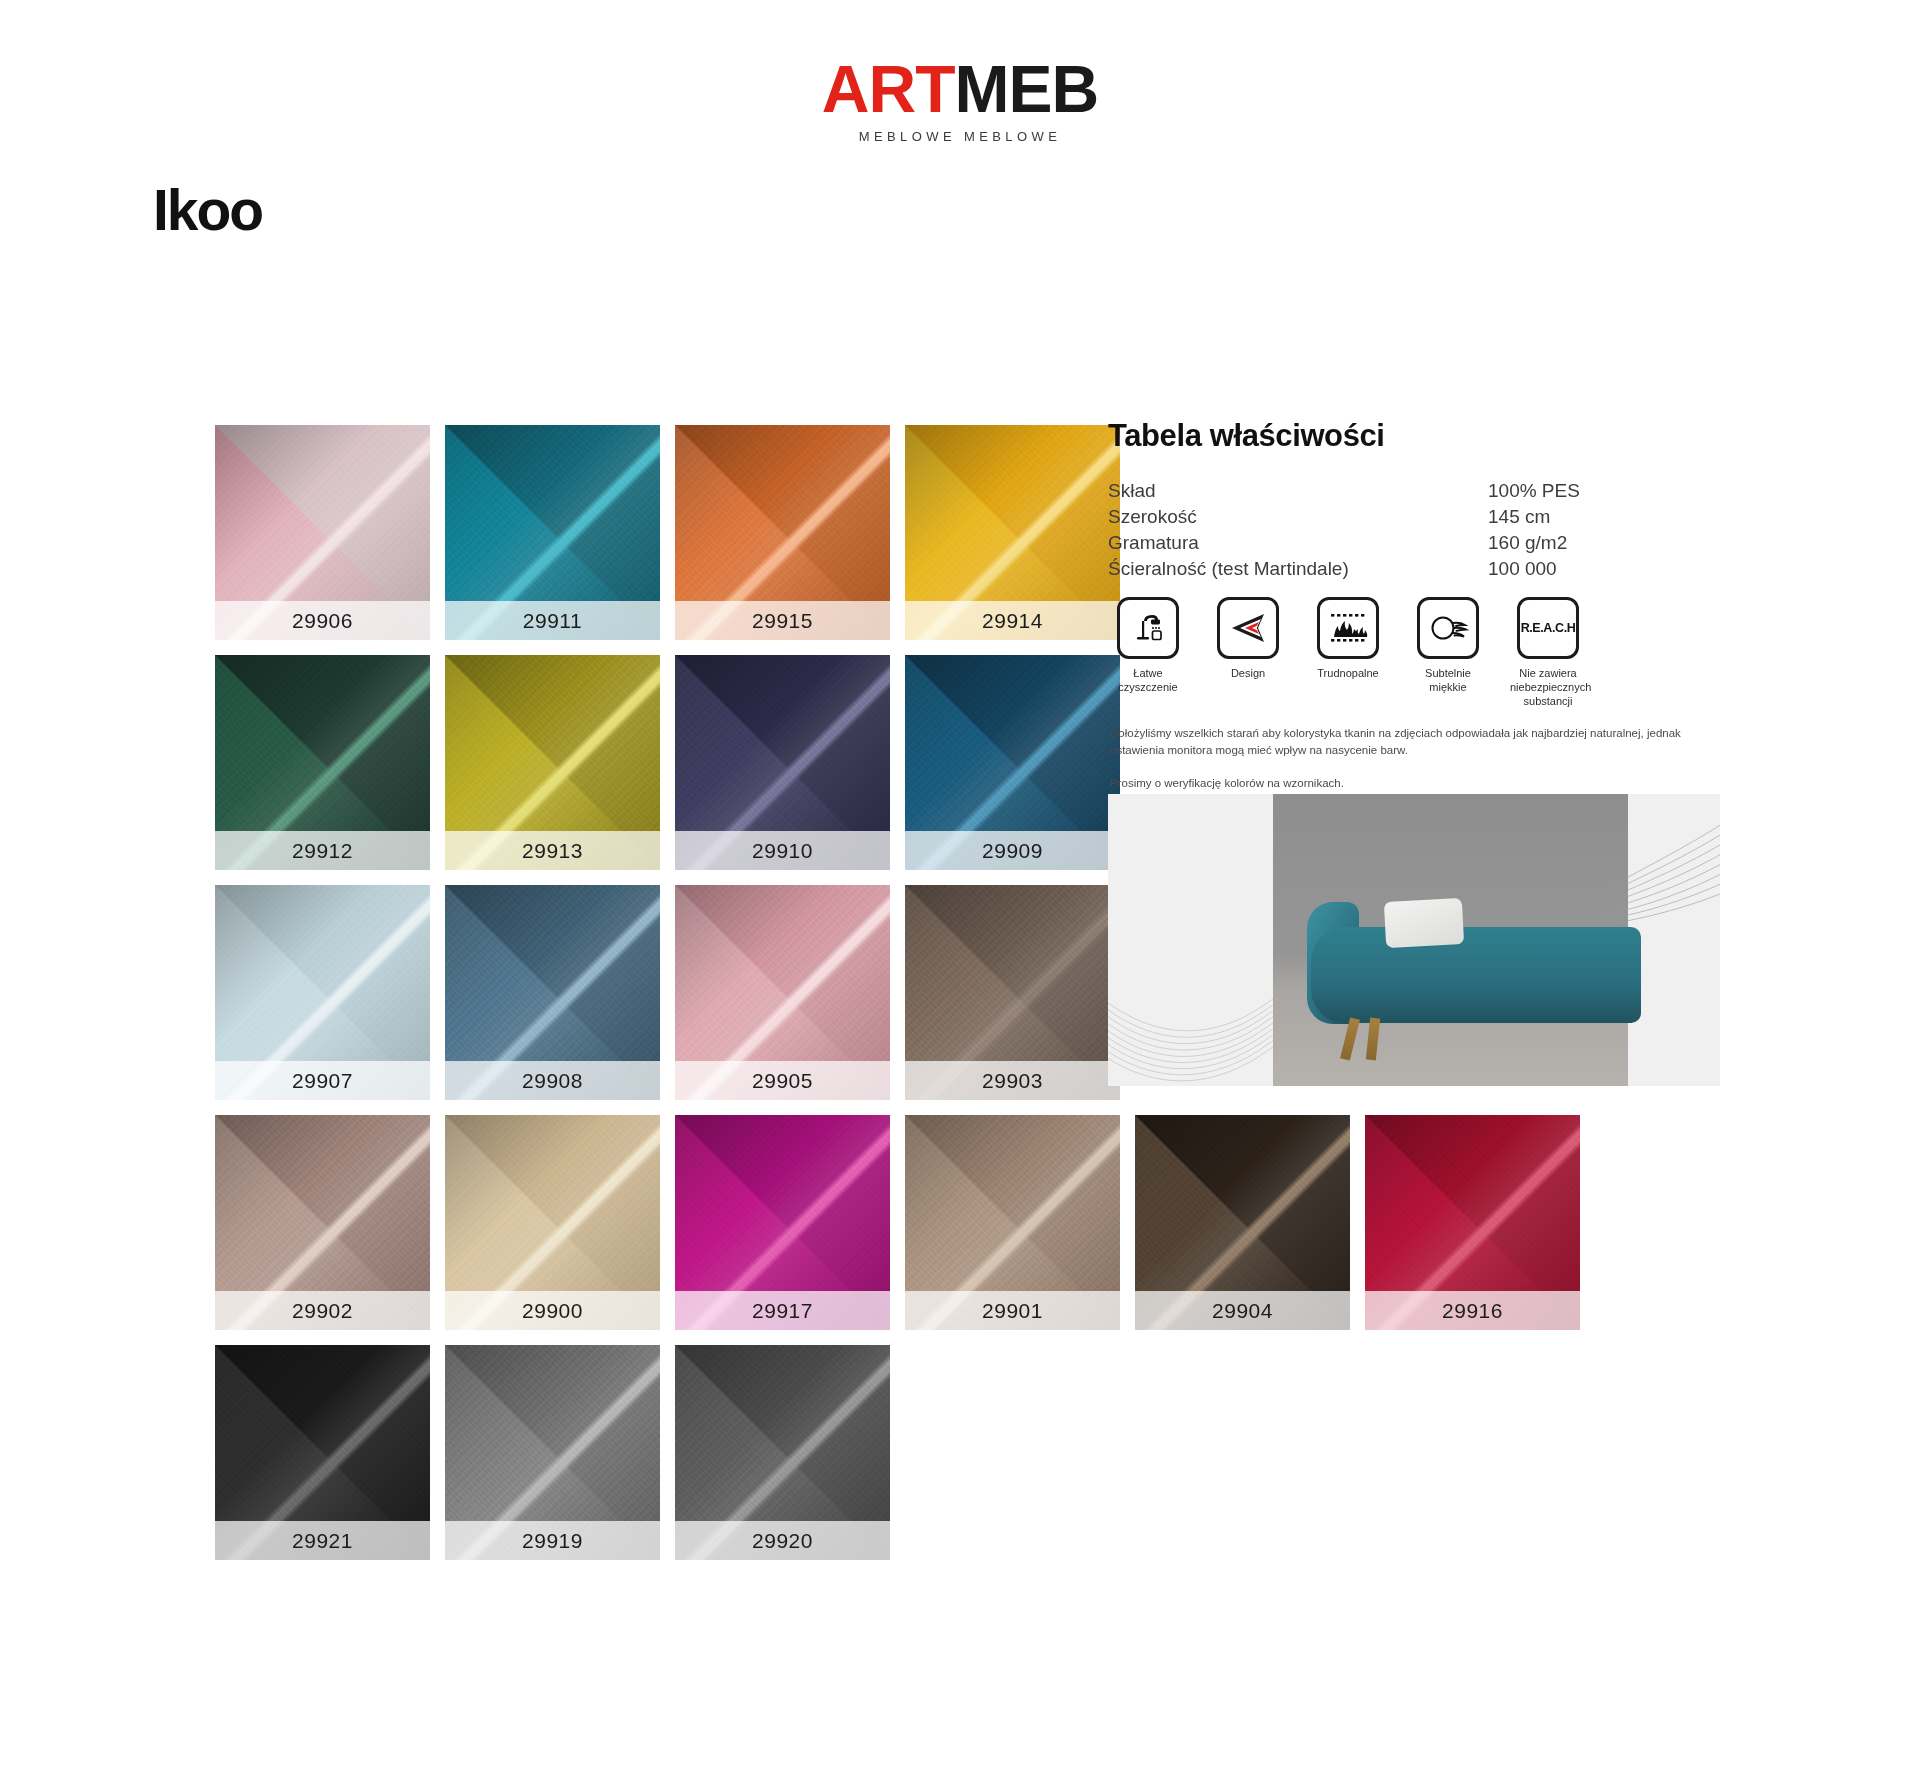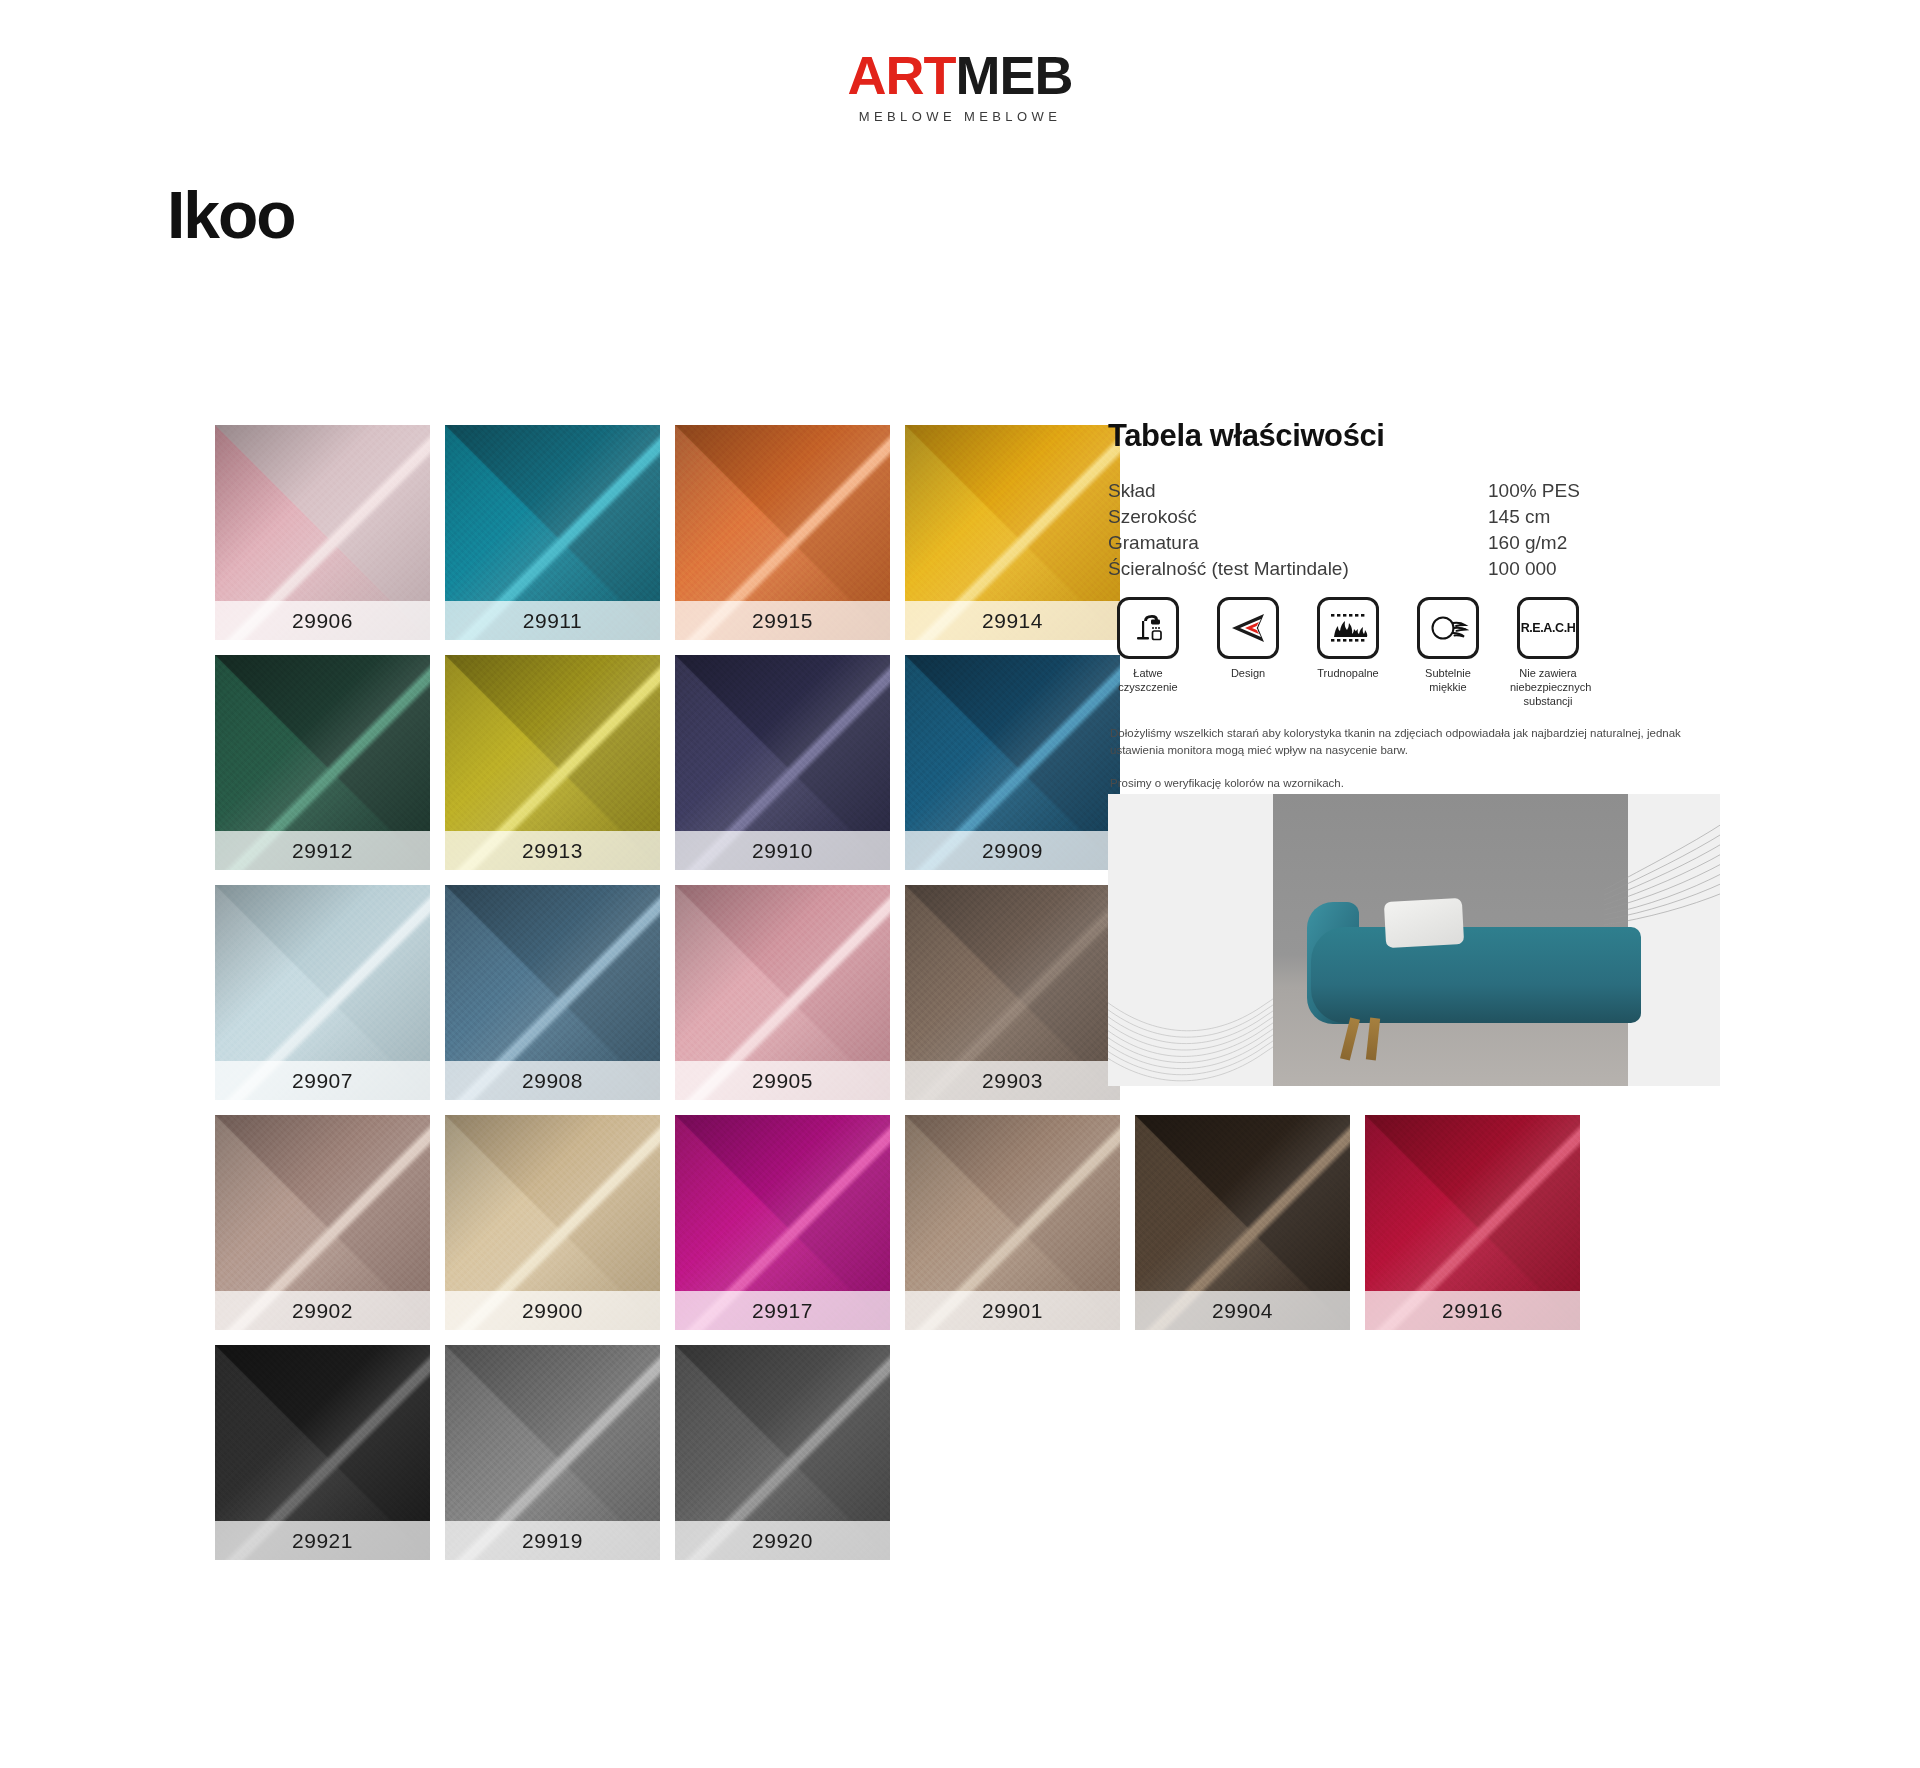--- a/index.html
+++ b/index.html
@@ -18,41 +18,42 @@
 
   
   .logo-wrap {
     position: absolute;
     top: 48px;
     left: 0;
     width: 1920px;
     text-align: center;
   }
   .logo-word {
-    font-size: 54px;
+    font-size: 66px;
     font-weight: 700;
     letter-spacing: -1px;
     line-height: 1;
+    margin-top: 8px;
   }
   .logo-art { color: #e2231a; }
   .logo-meb { color: #1a1a1a; }
   .logo-sub {
     margin-top: 7px;
     font-size: 13px;
     letter-spacing: 4.4px;
     color: #3a3a3a;
     font-weight: 400;
   }
 
   
   .collection-title {
     position: absolute;
     top: 182px;
-    left: 167px;
-    font-size: 66px;
+    left: 153px;
+    font-size: 57px;
     font-weight: 700;
     letter-spacing: -2px;
     line-height: 1;
     color: #111111;
   }
 
   
   .swatch-grid {
     position: absolute;
     top: 425px;

